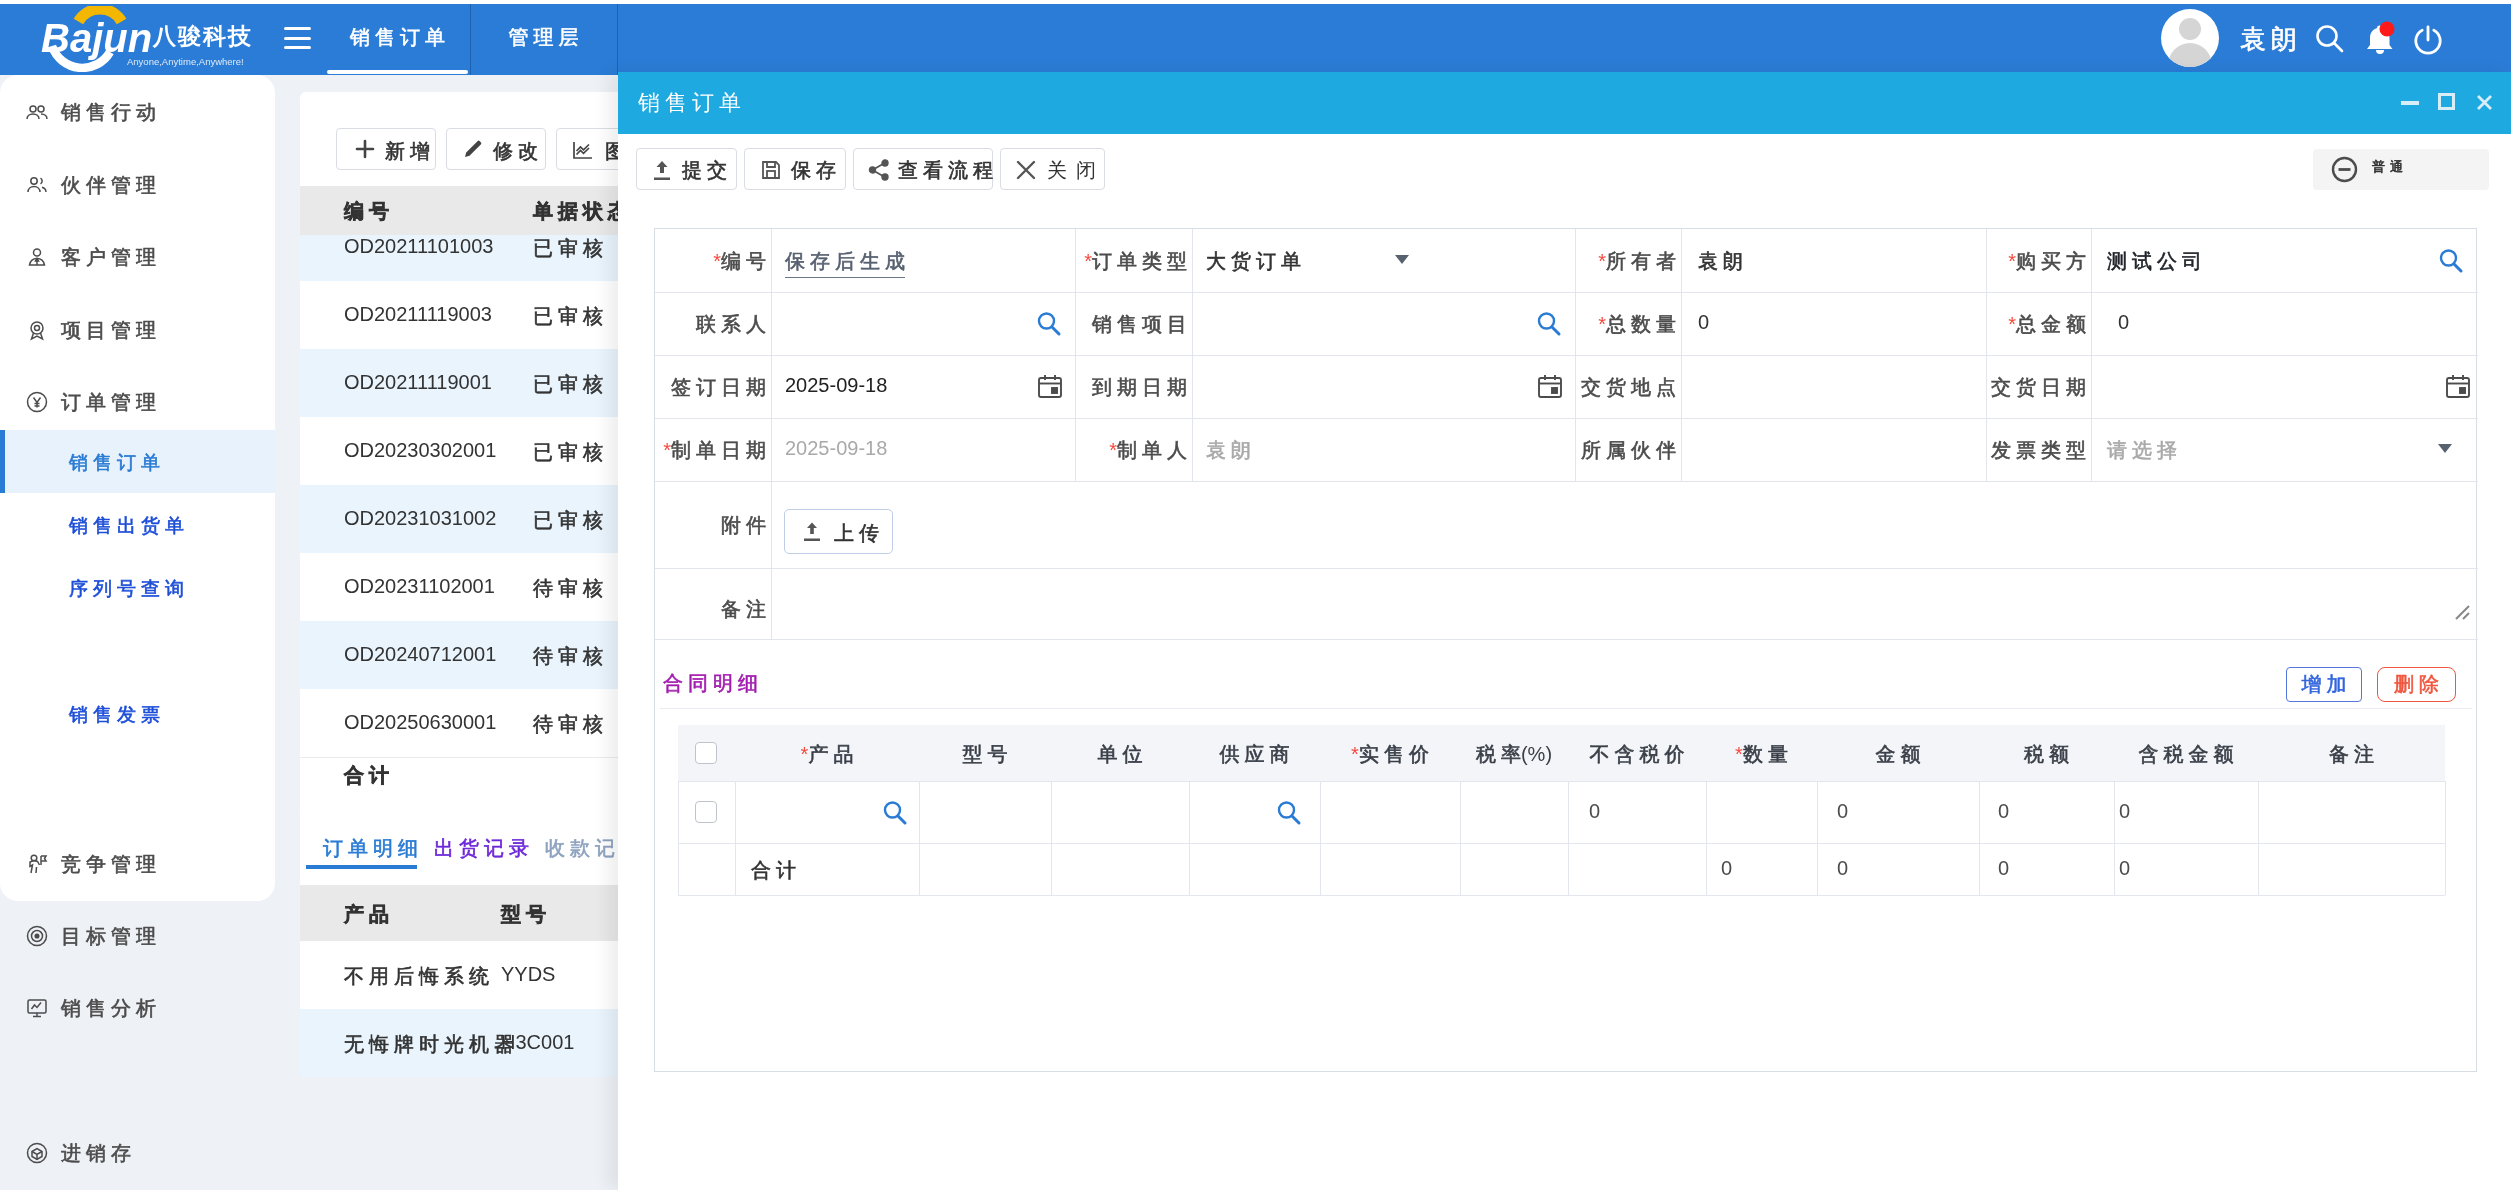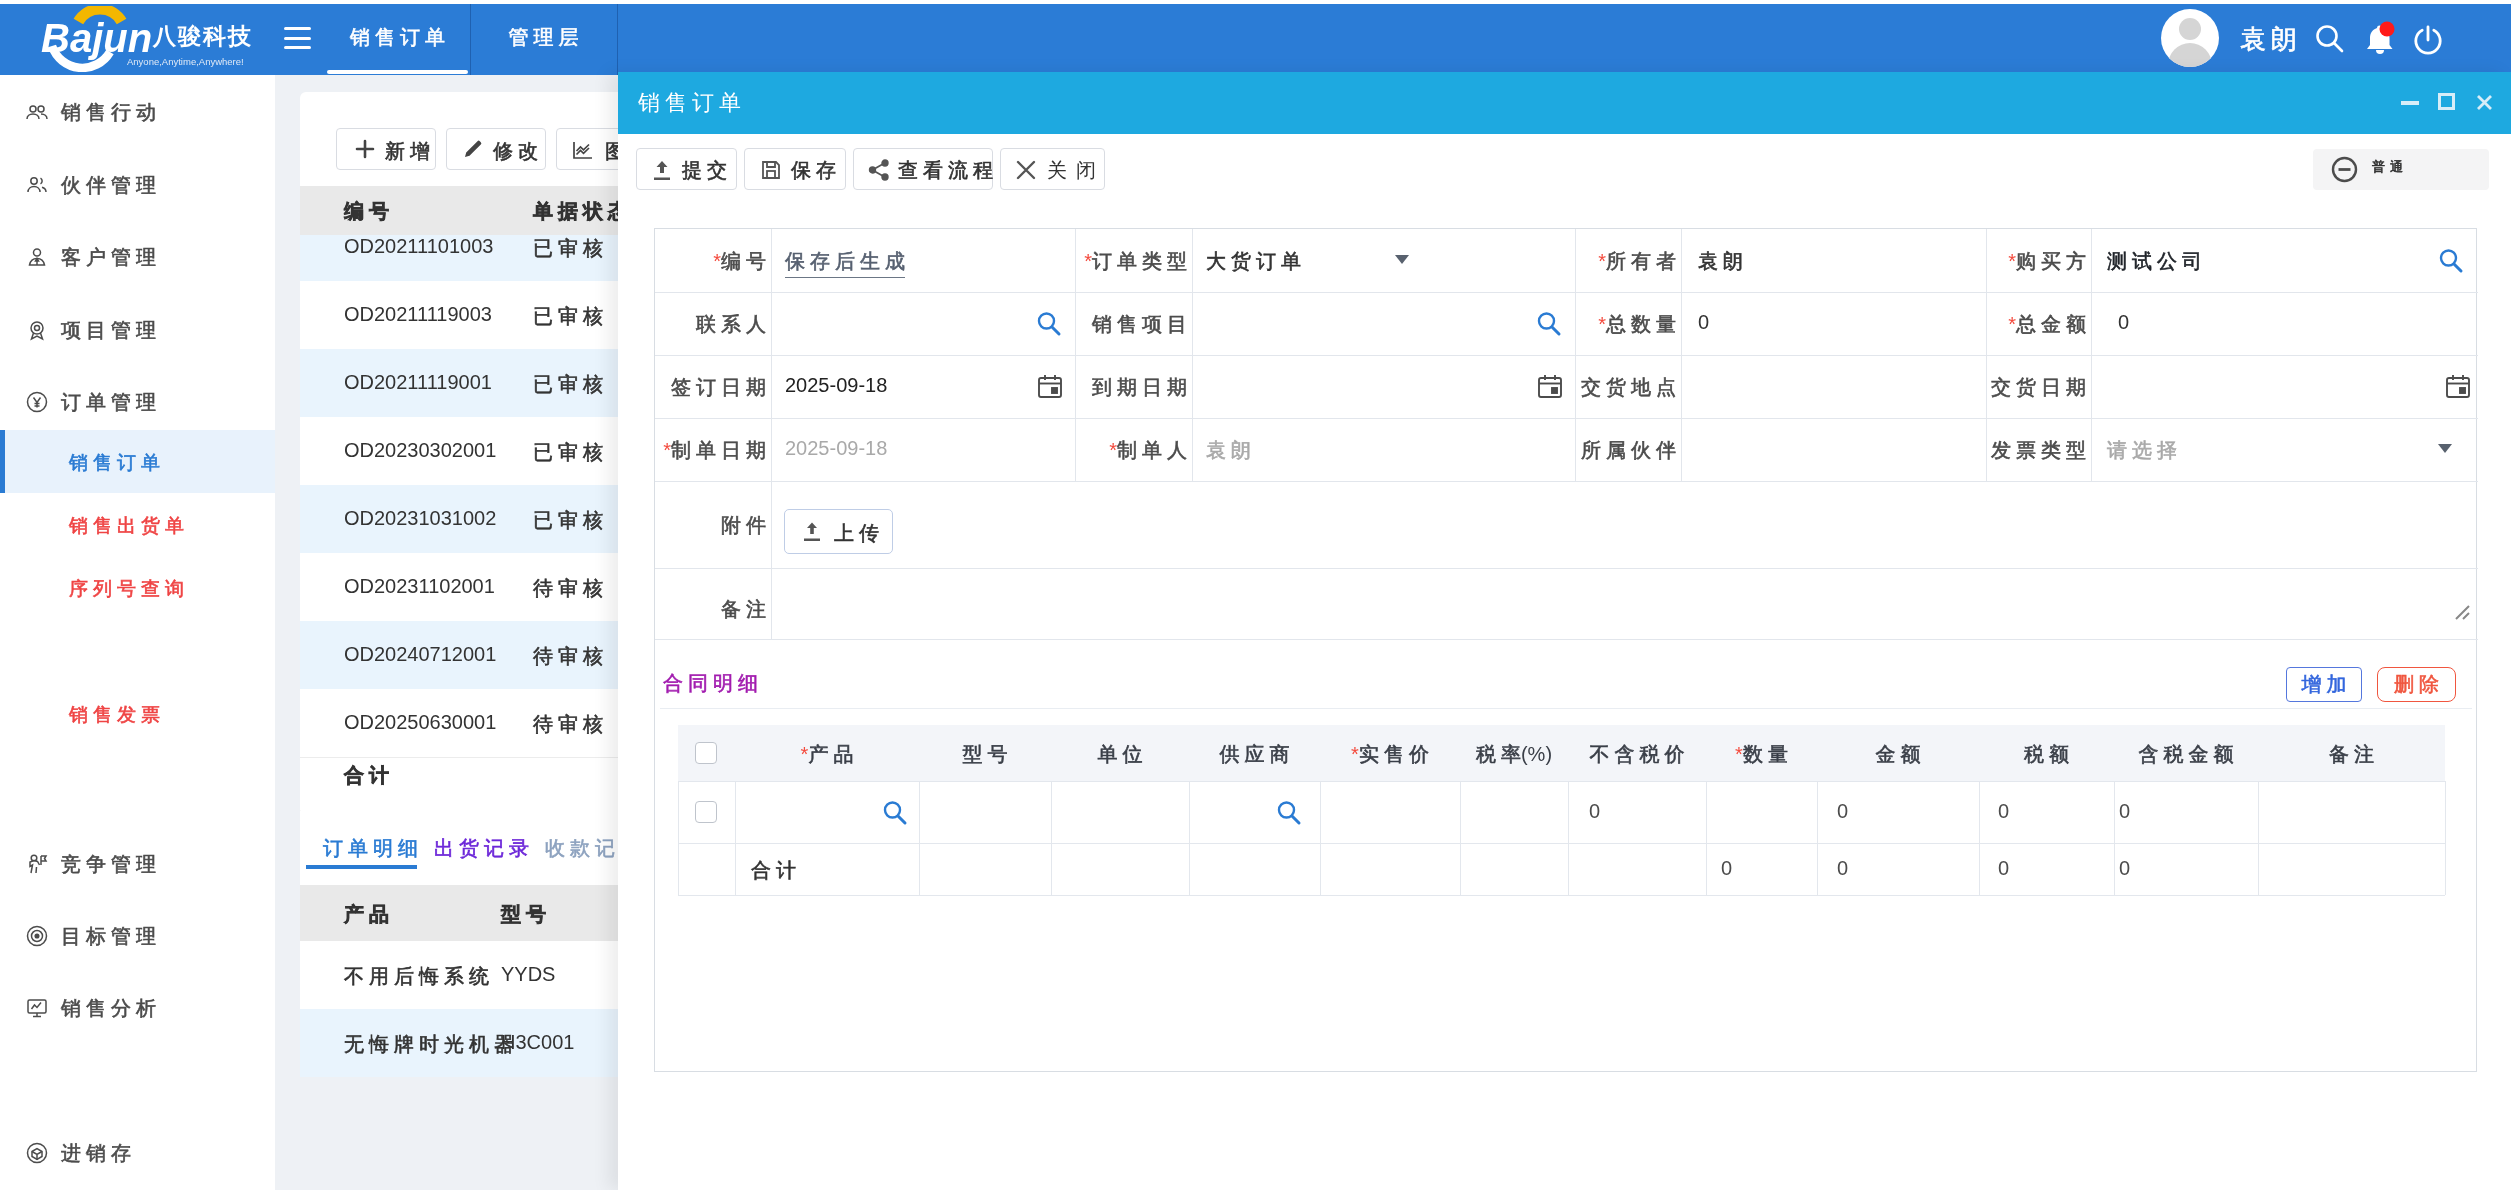--- a/index.html
+++ b/index.html
@@ -11,26 +11,26 @@
 
 
 #topwhite { left:0; top:0; width:2511px; height:4px; background:#fff; }
 #nav { left:0; top:4px; width:2511px; height:71px; background:#2b7cd6; }
 #nav .tabdiv { position:absolute; top:0; width:1px; height:71px; background:rgba(10,50,110,0.35); }
 #tabline { position:absolute; left:327px; top:66px; width:141px; height:3.6px; background:#fff; border-radius:2px; }
 .navtab { position:absolute; top:0; height:67px; line-height:67px; text-align:center; color:#fff; font-size:20px; }
 #hamb div { position:absolute; left:284px; width:27px; height:3.4px; background:#fff; border-radius:2px; }
 
 
-#sidebar { left:0; top:75px; width:275px; height:1115px; background:#fff; }
+#sidebar { left:0; top:75px; width:275px; height:826px; background:#fff;border-radius:18px; }
 .mi { position:absolute; left:0; width:275px; height:72px; }
 .mi svg { position:absolute; left:25px; top:50%; margin-top:-12px; }
 .mi .t { position:absolute; left:61px; top:50%; margin-top:-12px; font-size:20px; color:#4c4c4c; letter-spacing:5px; line-height:24px;}
 .smi { position:absolute; left:0; width:275px; height:63px; }
-.smi .t { position:absolute; left:69px; top:50%; margin-top:-11px; font-size:19px; color:#ef4444; letter-spacing:5px; line-height:23px;}
+.smi .t { position:absolute; left:69px; top:50%; margin-top:-11px; font-size:19px; color:#1d4ed8; letter-spacing:5px; line-height:23px;}
 .smi.act { background:#e8f2fc; }
 .smi.act .t { color:#2a7bd3; }
 .smi.act::before { content:""; position:absolute; left:0; top:0; width:5px; height:100%; background:#2a7bd3; }
 
 
 .card { background:#fff; border-radius:6px; }
 #card1 { left:300px; top:92px; width:340px; height:756px; }
 #card2 { left:300px; top:806px; width:340px; height:263px; }
 .btn { position:absolute; background:#fff; border:1px solid #d9dce2; border-radius:4px; font-size:20px; color:#333; }
 .btn .ic { position:absolute; top:50%; margin-top:-11px; }

